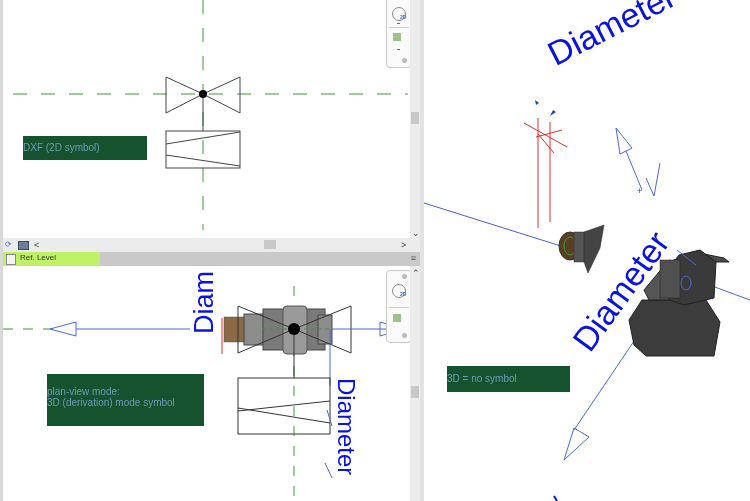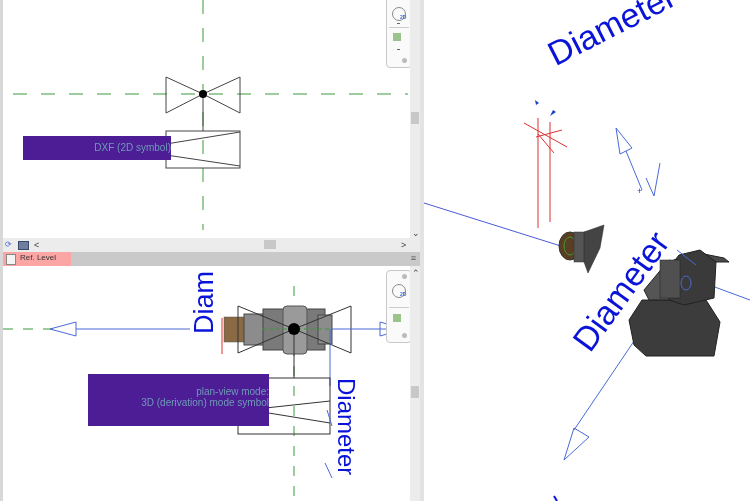--- a/index.html
+++ b/index.html
@@ -6,25 +6,25 @@
   body { width:750px; height:501px; overflow:hidden; background:#ffffff; position:relative; font-family:"Liberation Sans", sans-serif; }
   .pane { position:absolute; background:#fff; overflow:hidden; }
   .left-border { position:absolute; left:0; top:0; width:3px; height:501px; background:#d8d8d8; }
   .vscroll { position:absolute; width:10px; background:#ececec; }
   .vscroll .thumb { position:absolute; left:1px; width:8px; height:12px; background:#c8c8c8; }
   .hscroll { position:absolute; background:#ececec; }
   .hscroll .thumb { position:absolute; top:2px; width:12px; height:9px; background:#c8c8c8; }
   .arrow-glyph { position:absolute; font-size:9px; color:#444; line-height:10px; }
   .nav-bar { position:absolute; width:24px; background:#fafafa; border:1px solid #c8c8c8; border-radius:4px; }
   .view-tab { position:absolute; left:0; top:252px; width:420px; height:14px; background:#c9c9c9; }
-  .view-tab .tabhead { position:absolute; left:0; top:0; width:71px; height:14px; background:#fca5a5; }
+  .view-tab .tabhead { position:absolute; left:0; top:0; width:100px; height:14px; background:#bef264; }
   .view-tab .tabhead span { position:absolute; left:20px; top:1px; font-size:8px; color:#333; }
   .view-tab .tabicon { position:absolute; left:6px; top:2px; width:8px; height:9px; border:1px solid #888; background:#f4f4f4; }
   .view-tab .menu { position:absolute; right:4px; top:1px; font-size:9px; color:#555; }
-  .note { position:absolute; background:#4c1d95; color:#6f9ab8; font-size:10px; text-align:right;padding-left:24px; }
+  .note { position:absolute; background:#14532d; color:#6f9ab8; font-size:10px; text-align:left; }
   .splitter { position:absolute; left:420px; top:0; width:4px; height:501px; background:#e3e3e3; }
   svg { position:absolute; left:0; top:0; }
 </style>
 </head>
 <body>
 
 <div class="pane" style="left:0;top:0;width:420px;height:252px;">
   <svg width="420" height="252">
 
     <line x1="13" y1="94" x2="408" y2="94" stroke="#3a9a3a" stroke-width="1" stroke-dasharray="14,14"></line>
@@ -105,21 +105,21 @@
     <rect x="238" y="112" width="92" height="56" fill="none" stroke="#333" stroke-width="1"></rect>
     <line x1="238" y1="145" x2="330" y2="135" stroke="#333" stroke-width="1"></line>
     <line x1="238" y1="127" x2="330" y2="142" stroke="#333" stroke-width="1" transform="translate(0,15)"></line>
 
     <line x1="327" y1="144" x2="332" y2="160" stroke="#4a6ad8" stroke-width="1"></line>
     <line x1="325" y1="197" x2="332" y2="212" stroke="#4a6ad8" stroke-width="1"></line>
   </svg>
 
   <div style="position:absolute;left:188px;top:-2px;width:32px;height:70px;font-size:27px;color:#0a14d8;writing-mode:vertical-rl;transform:rotate(180deg);line-height:32px;">Diam</div>
   <div style="position:absolute;left:332px;top:112px;width:28px;height:122px;font-size:24px;color:#0a14d8;writing-mode:vertical-rl;line-height:28px;">Diameter</div>
-  <div class="note" style="left:47px;top:108px;width:157px;height:52px;margin-left:41px;">
+  <div class="note" style="left:47px;top:108px;width:157px;height:52px;">
     <div style="margin-top:12px;">plan-view mode:</div>
     <div>3D (derivation) mode symbol</div>
   </div>
 
   <div class="nav-bar" style="left:386px;top:4px;height:71px;">
     <div style="position:absolute;left:15px;top:3px;width:5px;height:5px;border-radius:50%;background:#bbb;"></div>
     <div style="position:absolute;left:5px;top:13px;width:12px;height:12px;border:1.5px solid #8a8a8a;border-radius:50%;"></div>
     <span style="position:absolute;left:13px;top:20px;font-size:5px;color:#3a6ad8;font-weight:bold;">2D</span>
     <div style="position:absolute;left:2px;top:36px;width:20px;height:1px;background:#ccc;"></div>
     <div style="position:absolute;left:6px;top:43px;width:8px;height:8px;background:#9cc48a;"></div>
@@ -168,13 +168,16 @@
     <polygon points="238,275 285,262 305,262 300,258 270,252 245,262 240,275" fill="#4a4a4a" stroke="#222" stroke-width="1"></polygon>
     <polygon points="245,268 255,255 276,250 292,262 290,298 260,305 245,300" fill="#3a3a3a" stroke="#222" stroke-width="1"></polygon>
     <rect x="236" y="260" width="20" height="38" fill="#505050" stroke="#222" stroke-width="0.5"></rect>
     <ellipse cx="262" cy="283" rx="5" ry="7" fill="none" stroke="#4a6ad8" stroke-width="1"></ellipse>
     <line x1="253" y1="250" x2="272" y2="265" stroke="#4a6ad8" stroke-width="1"></line>
   </svg>
 
   <div style="position:absolute;left:117px;top:38px;font-size:34px;color:#0a14d8;transform:rotate(-27deg);transform-origin:left top;white-space:nowrap;line-height:40px;">Diameter</div>
   <div style="position:absolute;left:140px;top:335px;font-size:34px;color:#0a14d8;transform:rotate(-54deg);transform-origin:left top;white-space:nowrap;line-height:40px;">Diameter</div>
 
+  <div class="note" style="left:23px;top:366px;width:123px;height:26px;line-height:26px;">
+    <span>3D = no symbol</span>
+  </div>
 </div>
 
 </body></html>

